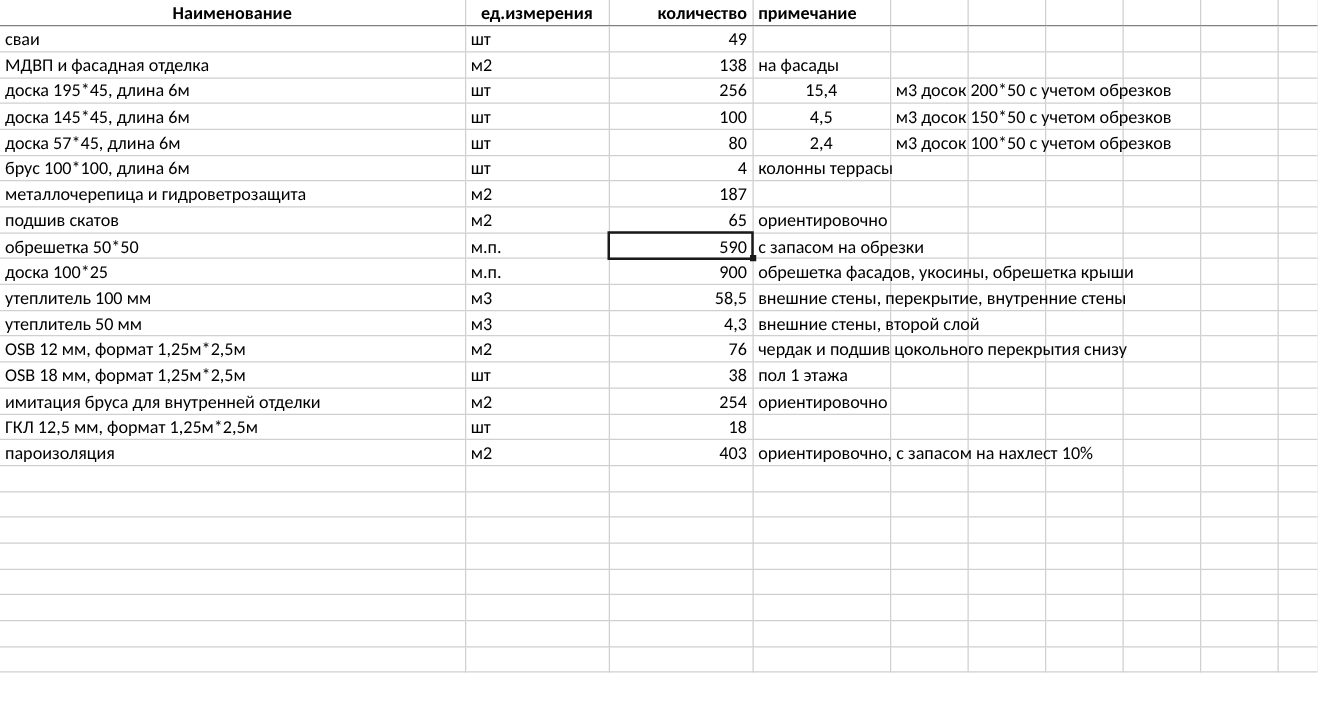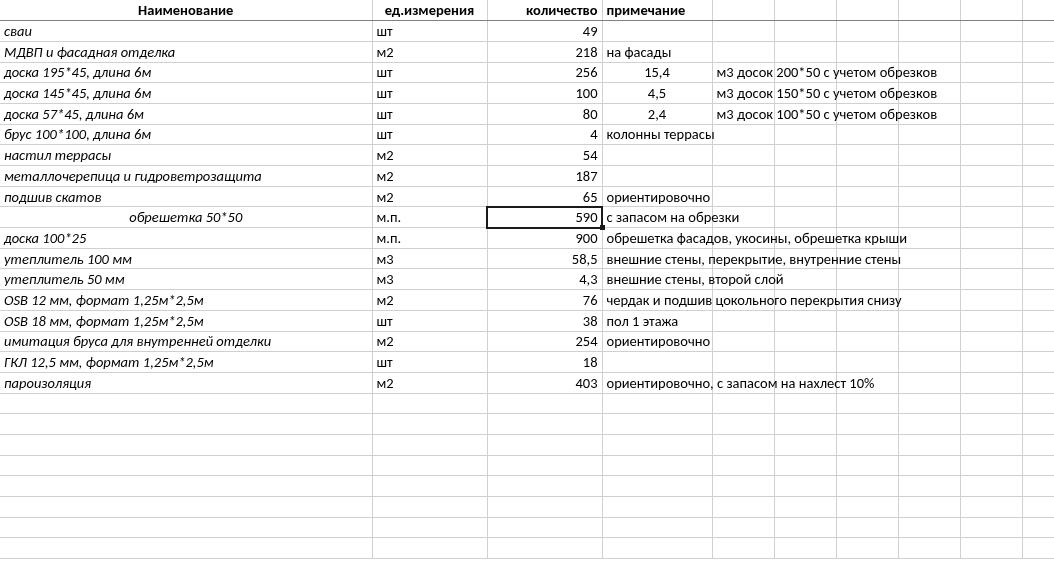--- a/index.html
+++ b/index.html
@@ -52,21 +52,20 @@
     td.col-d > span {
       position: relative;
       white-space: nowrap;
     }
     td.col-d.num-right { text-align: center; }
     td.col-e.overflow > span {
        white-space: nowrap;
     }
     tr td:first-child {
       text-align: left;
-      font-style: italic;
     }
     .active-cell {
       outline: 2.5px solid #1a1a1a;
       outline-offset: -1px;
       position: relative;
     }
     .active-cell::after {
       content: '';
       position: absolute;
       bottom: -3px;
@@ -115,21 +114,21 @@
         <td class="col-e overflow"></td>
         <td class="col-f"></td>
         <td class="col-g"></td>
         <td class="col-h"></td>
         <td class="col-i"></td>
         <td class="col-j"></td>
       </tr>
       <tr>
         <td class="col-a">МДВП и фасадная отделка</td>
         <td class="col-b">м2</td>
-        <td class="col-c">218</td>
+        <td class="col-c">138</td>
         <td class="col-d"><span>на фасады</span></td>
         <td class="col-e overflow"></td>
         <td class="col-f"></td>
         <td class="col-g"></td>
         <td class="col-h"></td>
         <td class="col-i"></td>
         <td class="col-j"></td>
       </tr>
       <tr>
         <td class="col-a">доска 195*45, длина 6м</td>
@@ -173,32 +172,20 @@
         <td class="col-c">4</td>
         <td class="col-d"><span>колонны террасы</span></td>
         <td class="col-e overflow"></td>
         <td class="col-f"></td>
         <td class="col-g"></td>
         <td class="col-h"></td>
         <td class="col-i"></td>
         <td class="col-j"></td>
       </tr>
       <tr>
-        <td class="col-a">настил террасы</td>
-        <td class="col-b">м2</td>
-        <td class="col-c">54</td>
-        <td class="col-d"><span></span></td>
-        <td class="col-e overflow"></td>
-        <td class="col-f"></td>
-        <td class="col-g"></td>
-        <td class="col-h"></td>
-        <td class="col-i"></td>
-        <td class="col-j"></td>
-      </tr>
-      <tr>
         <td class="col-a">металлочерепица и гидроветрозащита</td>
         <td class="col-b">м2</td>
         <td class="col-c">187</td>
         <td class="col-d"><span></span></td>
         <td class="col-e overflow"></td>
         <td class="col-f"></td>
         <td class="col-g"></td>
         <td class="col-h"></td>
         <td class="col-i"></td>
         <td class="col-j"></td>
@@ -209,21 +196,21 @@
         <td class="col-c">65</td>
         <td class="col-d"><span>ориентировочно</span></td>
         <td class="col-e overflow"></td>
         <td class="col-f"></td>
         <td class="col-g"></td>
         <td class="col-h"></td>
         <td class="col-i"></td>
         <td class="col-j"></td>
       </tr>
       <tr style="position: relative;">
-        <td class="col-a" style="position: relative; text-align: center;">обрешетка 50*50</td>
+        <td class="col-a" style="position: relative;">обрешетка 50*50</td>
         <td class="col-b">м.п.</td>
         <td class="col-c active-cell">590</td>
         <td class="col-d"><span>с запасом на обрезки</span></td>
         <td class="col-e overflow"></td>
         <td class="col-f"></td>
         <td class="col-g"></td>
         <td class="col-h"></td>
         <td class="col-i"></td>
         <td class="col-j"></td>
       </tr>

